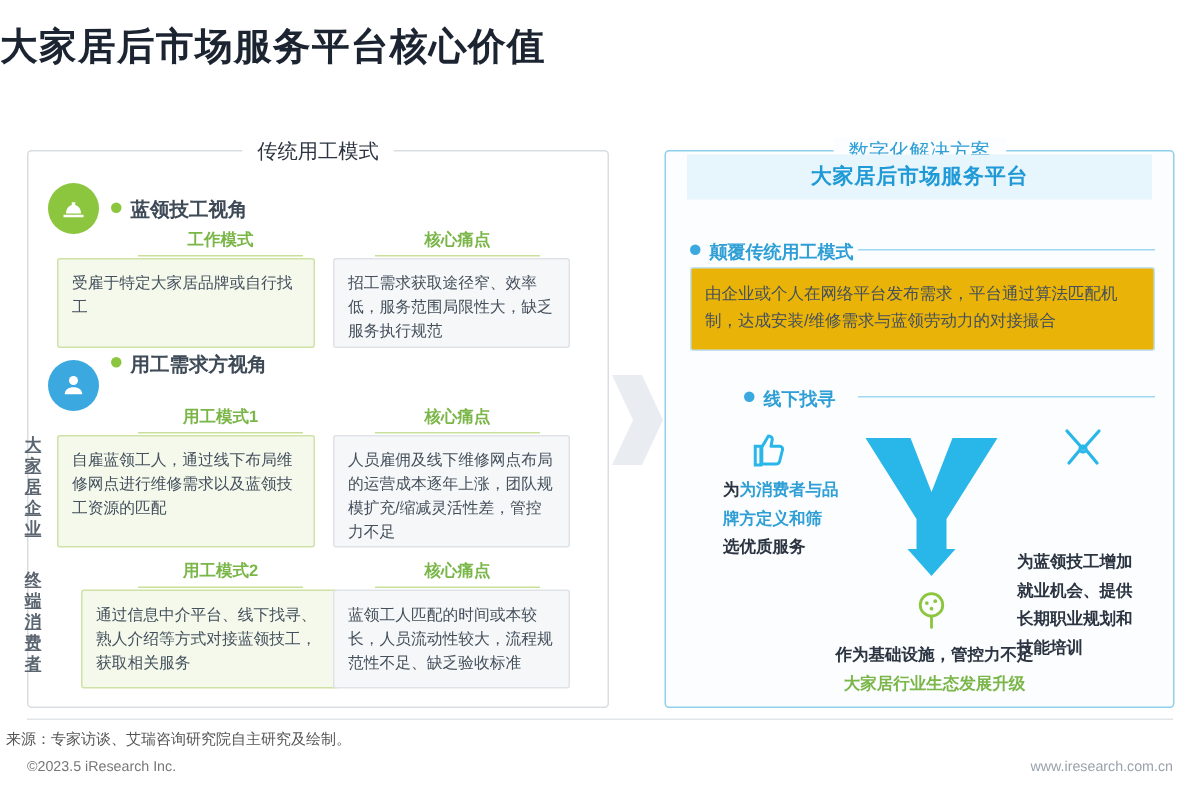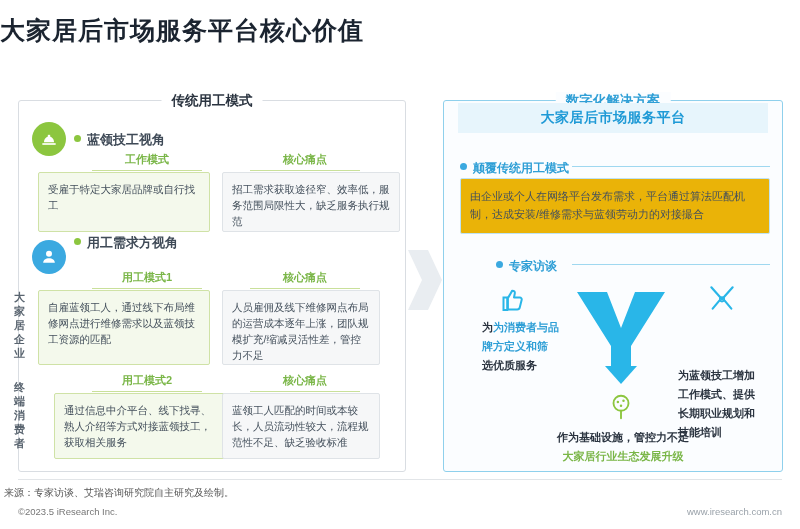--- a/index.html
+++ b/index.html
@@ -34,21 +34,21 @@
     top: 100px;
     width: 388px;
     height: 372px;
     border: 1px solid #d9dde2;
     border-radius: 3px;
     box-sizing: border-box;
   }
   .panel-title {
     position: absolute;
     font-size: 13.5px;
-    font-weight: bold;
+    font-weight: normal;
     color: #2b3440;
     background: #ffffff;
     padding: 0 10px;
     white-space: nowrap;
   }
   .left-panel .panel-title {
     top: -9px;
     left: 50%;
     transform: translateX(-50%);
   }
@@ -116,21 +116,22 @@
   }
 
   
   .vlabel {
     position: absolute;
     font-size: 11px;
     font-weight: bold;
     color: #5a6570;
     width: 16px;
     line-height: 14px;
-    text-align: left;
+    text-align: center;
+    text-decoration: underline;
   }
 
   
   .mid-arrow {
     position: absolute;
     left: 408px;
     top: 250px;
     width: 34px;
     height: 60px;
   }
@@ -252,21 +253,21 @@
   </svg>
 </div>
 <div class="sec-head" style="left:74px; top:131px;">
   <span class="dot"></span><span>蓝领技工视角</span>
 </div>
 
 <div class="col-head under" style="left:92px; top:152px; width:110px; text-align:center;">工作模式</div>
 <div class="col-head under" style="left:250px; top:152px; width:110px; text-align:center;">核心痛点</div>
 
 <div class="card" style="left:38px; top:172px; width:172px; height:60px;">受雇于特定大家居品牌或自行找工</div>
-<div class="card gray" style="left:222px; top:172px; width:178px; height:60px;">招工需求获取途径窄、效率低，服务范围局限性大，缺乏服务执行规范</div>
+<div class="card gray" style="left:222px; top:172px; width:158px; height:60px;">招工需求获取途径窄、效率低，服务范围局限性大，缺乏服务执行规范</div>
 
 <div class="icon-badge blue" style="left:32px; top:240px;">
   <svg width="20" height="20" viewBox="0 0 24 24" aria-hidden="true">
     <circle cx="12" cy="8" r="3.6" fill="#ffffff"></circle>
     <path d="M5 19c0-3.6 3.1-5.6 7-5.6s7 2 7 5.6z" fill="#ffffff"></path>
   </svg>
 </div>
 <div class="sec-head" style="left:74px; top:234px;">
   <span class="dot"></span><span>用工需求方视角</span>
 </div>
@@ -295,21 +296,21 @@
 </div>
 
 <div class="blue-head" style="left:460px; top:160px;">
   <span class="dot"></span><span>颠覆传统用工模式</span>
 </div>
 <div class="hline" style="left:572px; top:166px; width:198px;"></div>
 
 <div class="card cyan" style="left:460px; top:178px; width:310px; height:56px; font-size:11px; line-height:18px;">由企业或个人在网络平台发布需求，平台通过算法匹配机制，达成安装/维修需求与蓝领劳动力的对接撮合</div>
 
 <div class="blue-head" style="left:496px; top:258px;">
-  <span class="dot"></span><span>专家访谈</span>
+  <span class="dot"></span><span>线下找寻</span>
 </div>
 <div class="hline" style="left:572px; top:264px; width:198px;"></div>
 
 <div style="position:absolute; left:575px; top:288px;">
   <svg width="92" height="100" viewBox="0 0 92 100" aria-hidden="true">
     <path d="M2 4 h30 L46 40 L60 4 h30 L56 58 v20 h-20 V58 Z" fill="#29b6e8"></path>
     <polygon points="30,78 62,78 46,96" fill="#29b6e8"></polygon>
   </svg>
 </div>
 
@@ -327,21 +328,21 @@
 
 <div style="position:absolute; left:706px; top:282px;">
   <svg width="32" height="32" viewBox="0 0 24 24" aria-hidden="true">
     <path d="M4 4l8 9M20 4l-8 9" stroke="#29b6e8" stroke-width="1.6" fill="none" stroke-linecap="round"></path>
     <path d="M10 14l-5 6M14 14l5 6" stroke="#29b6e8" stroke-width="1.6" fill="none" stroke-linecap="round"></path>
     <circle cx="12" cy="13" r="1.6" fill="none" stroke="#29b6e8" stroke-width="1.4"></circle>
   </svg>
 </div>
 <div class="value-text" style="left:678px; top:318px; width:104px;margin-top:48px;">
   <span>为蓝领技工增加</span><br>
-  <span>工作模式、提供</span><br>
+  <span>就业机会、提供</span><br>
   <span>长期职业规划和</span><br>
   <span>技能培训</span>
 </div>
 
 <div style="position:absolute; left:606px; top:392px;">
   <svg width="30" height="30" viewBox="0 0 24 24" aria-hidden="true">
     <circle cx="12" cy="9" r="6" fill="none" stroke="#8cc63f" stroke-width="1.5"></circle>
     <circle cx="9.5" cy="8" r="1" fill="#8cc63f"></circle>
     <circle cx="14" cy="7" r="1" fill="#8cc63f"></circle>
     <circle cx="12" cy="11" r="1" fill="#8cc63f"></circle>

